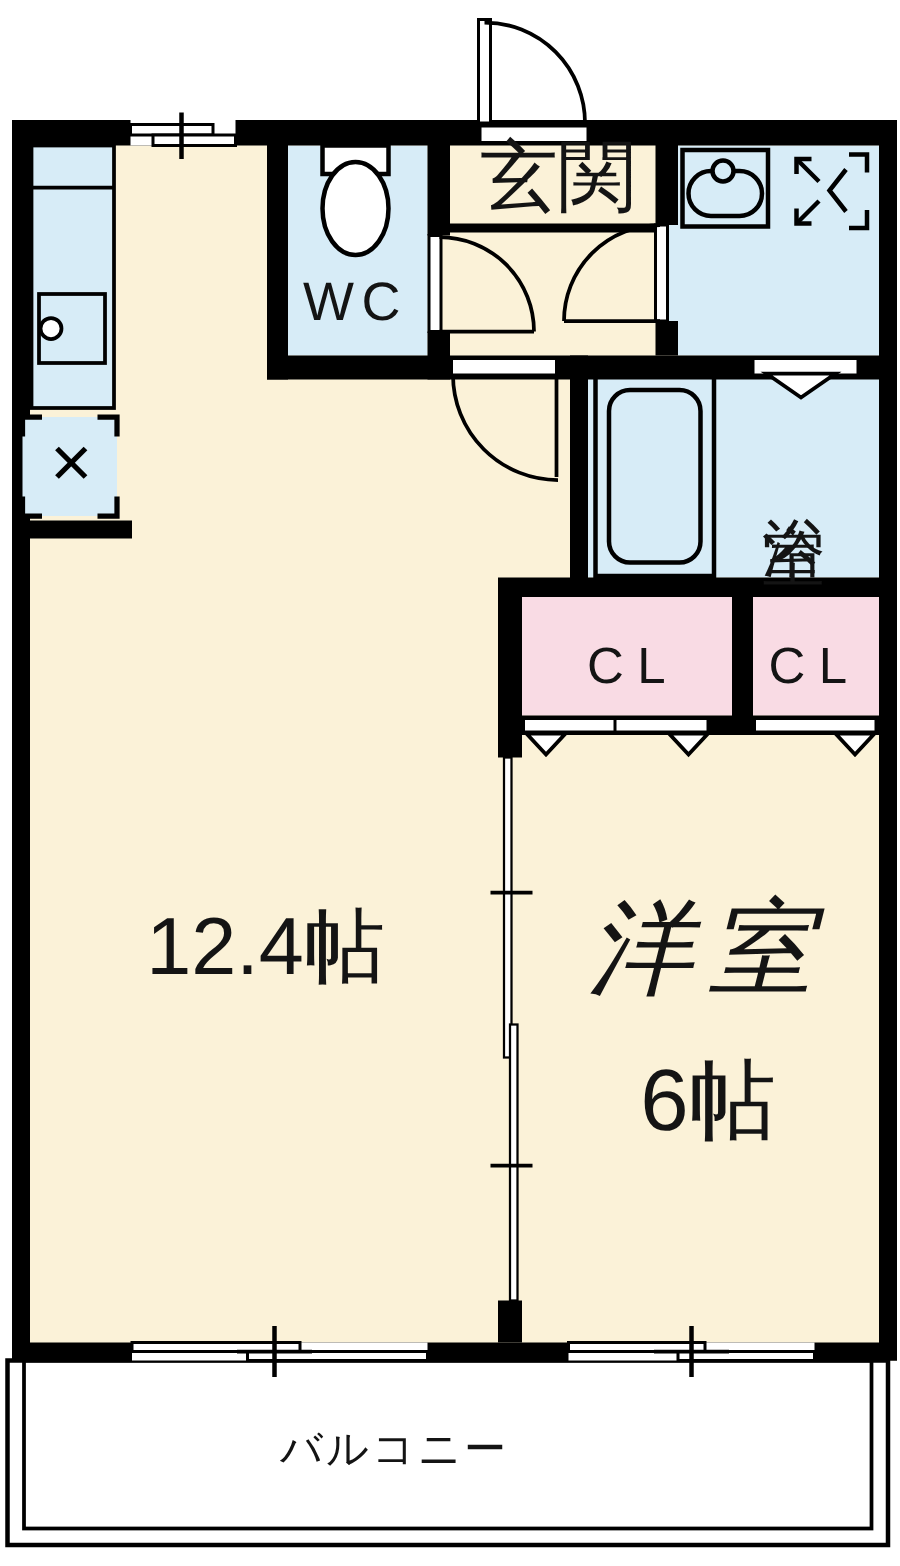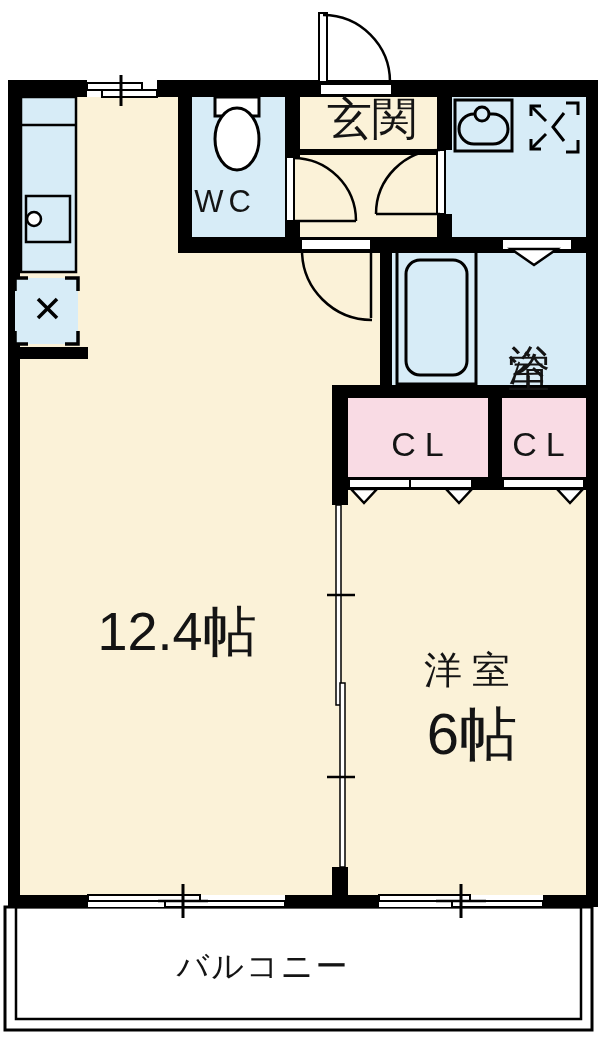--- a/index.html
+++ b/index.html
@@ -172,27 +172,27 @@
   </g>
 
   <g fill="none" stroke="var(--wall)" stroke-width="3">
     <rect x="397" y="251" width="79" height="133"></rect>
     <rect x="406" y="260" width="61" height="115" rx="14"></rect>
   </g>
 </svg>
 
   <div class="lbl" style="left:177px;top:631px;font-size:54px;">12.4帖</div>
 
-  <div class="lbl" style="left:472px;top:670px;font-size:38px;letter-spacing:10px;">洋室</div>
+  <div class="lbl" style="left:472px;top:632px;font-size:70px;letter-spacing:10px;font-style:italic;">洋室</div>
   <div class="lbl" style="left:472px;top:734px;font-size:58px;">6帖</div>
 
-  <div class="lbl" style="left:372px;top:118px;font-size:45px;">玄関</div>
+  <div class="lbl" style="left:372px;top:118px;font-size:52px;">玄関</div>
 
-  <div class="lbl" style="left:225px;top:201px;font-size:31px;letter-spacing:5px;">WC</div>
+  <div class="lbl" style="left:237px;top:201px;font-size:36px;letter-spacing:5px;">WC</div>
 
 
   <div class="lbl v" style="left:529px;top:315px;font-size:42px;">浴室</div>
 
   <div class="lbl" style="left:422px;top:444px;font-size:34px;letter-spacing:9px;">CL</div>
   <div class="lbl" style="left:543px;top:444px;font-size:34px;letter-spacing:9px;">CL</div>
 
-  <div class="lbl" style="left:263px;top:966px;font-size:32px;letter-spacing:2px;">バルコニー</div>
+  <div class="lbl" style="left:263px;top:966px;font-size:28px;letter-spacing:2px;">バルコニー</div>
 </div>
 
 </body></html>

